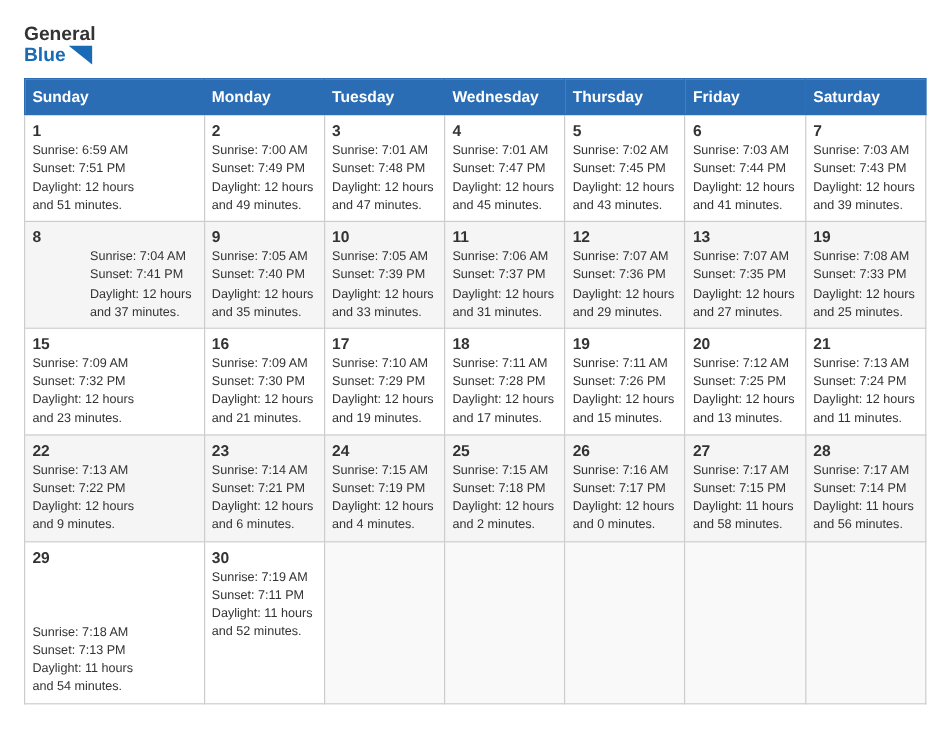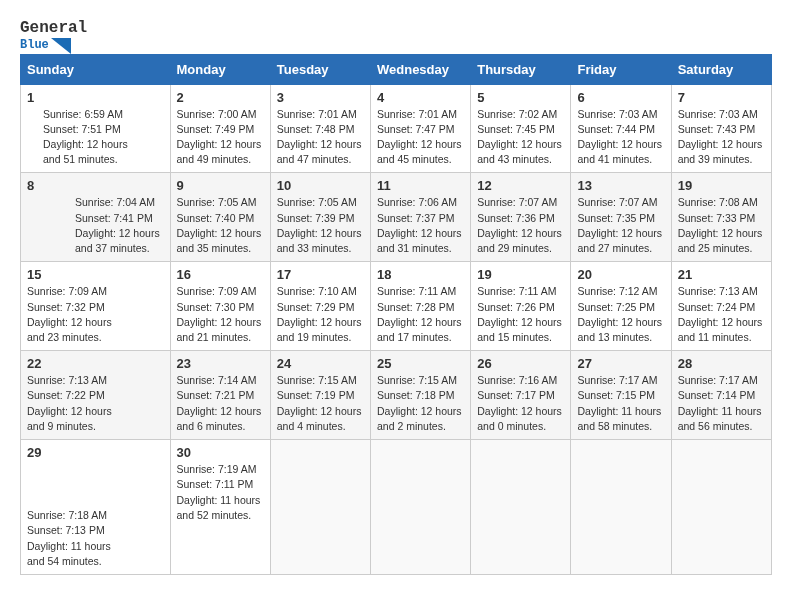--- a/index.html
+++ b/index.html
@@ -7,22 +7,21 @@
       font-family: Arial, sans-serif;
       background: #fff;
       width: 792px;
       min-height: 612px;
       padding: 20px;
     }
     .header {
       display: flex;
       justify-content: space-between;
       align-items: flex-start;
-      margin-bottom: 0;
-      font-family: Liberation Mono, monospace;
+      margin-bottom: 10px;
     }
     .logo {
       display: flex;
       align-items: center;
       gap: 4px;
     }
     .title-block {
       text-align: right;
     }
     .month-title {
@@ -75,21 +74,21 @@
       background: #f9f9f9 !important;
     }
   </style>
 </head>
 <body>
 
 <div class="header">
   <div class="logo">
   <div style="display:flex;flex-direction:column;line-height:1.1;">
     <span style="font-size:16px;font-weight:bold;color:#333;">General</span>
-    <span style="font-size:12px;font-weight:bold;color:#1a6bb5;display:flex;align-items:center;gap:2px;">Blue
+    <span style="font-size:16px;font-weight:bold;color:#1a6bb5;display:flex;align-items:center;gap:2px;">Blue
       <svg width="20" height="16" viewBox="0 0 20 16">
             <polygon points="0,0 20,0 20,16" fill="#1a6bb5"></polygon>
           </svg>
     </span>
   </div>
 </div>
   <div class="title-block">
     <div class="month-title"></div>
     <div class="location"></div>
   </div>
@@ -104,21 +103,21 @@
         <th>Wednesday</th>
         <th>Thursday</th>
         <th>Friday</th>
         <th>Saturday</th>
       </tr>
   </thead>
   <tbody id="calendar-body">
   <tr>
         <td>
           <span class="day-num">1</span>
-          <div class="day-info" style="white-space: pre-line; margin-left: 16px;">Sunrise: 6:59 AM
+          <div class="day-info" style="white-space: pre-line;">Sunrise: 6:59 AM
 Sunset: 7:51 PM
 Daylight: 12 hours
 and 51 minutes.</div>
         </td>
         <td>
           <span class="day-num">2</span>
           <div class="day-info" style="white-space: pre-line;">Sunrise: 7:00 AM
 Sunset: 7:49 PM
 Daylight: 12 hours
 and 49 minutes.</div>

